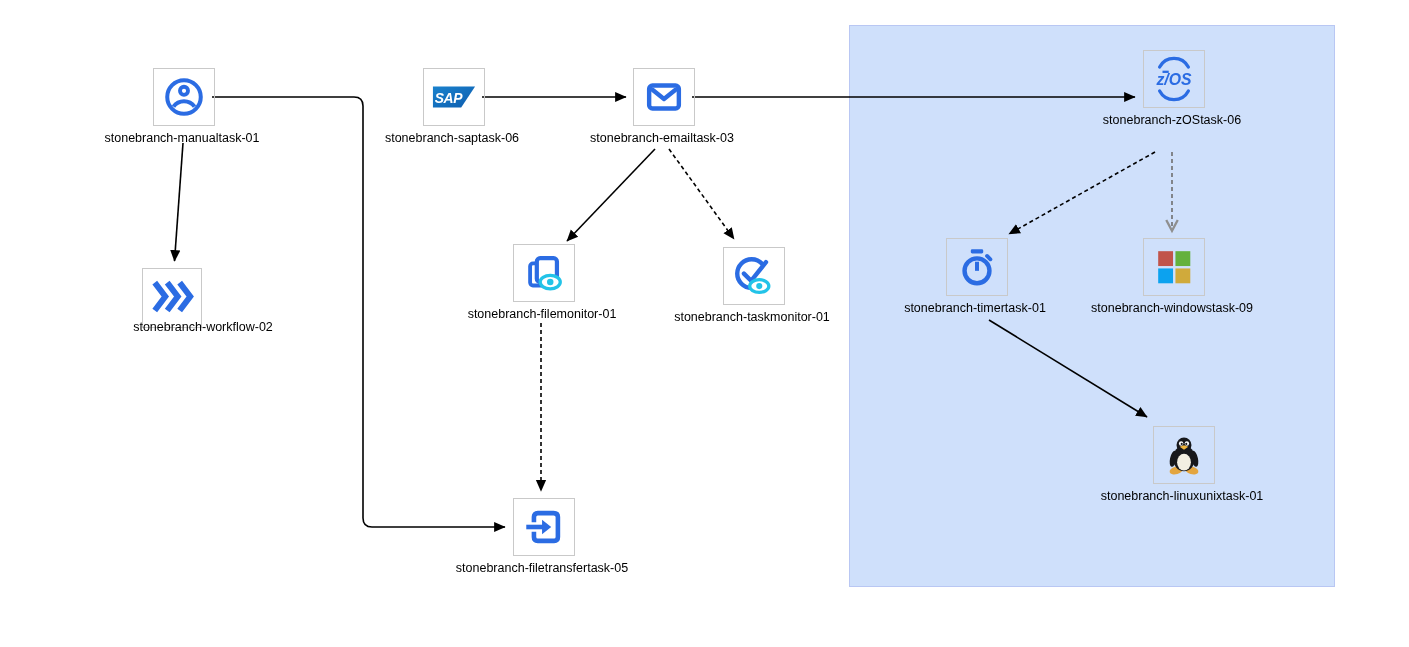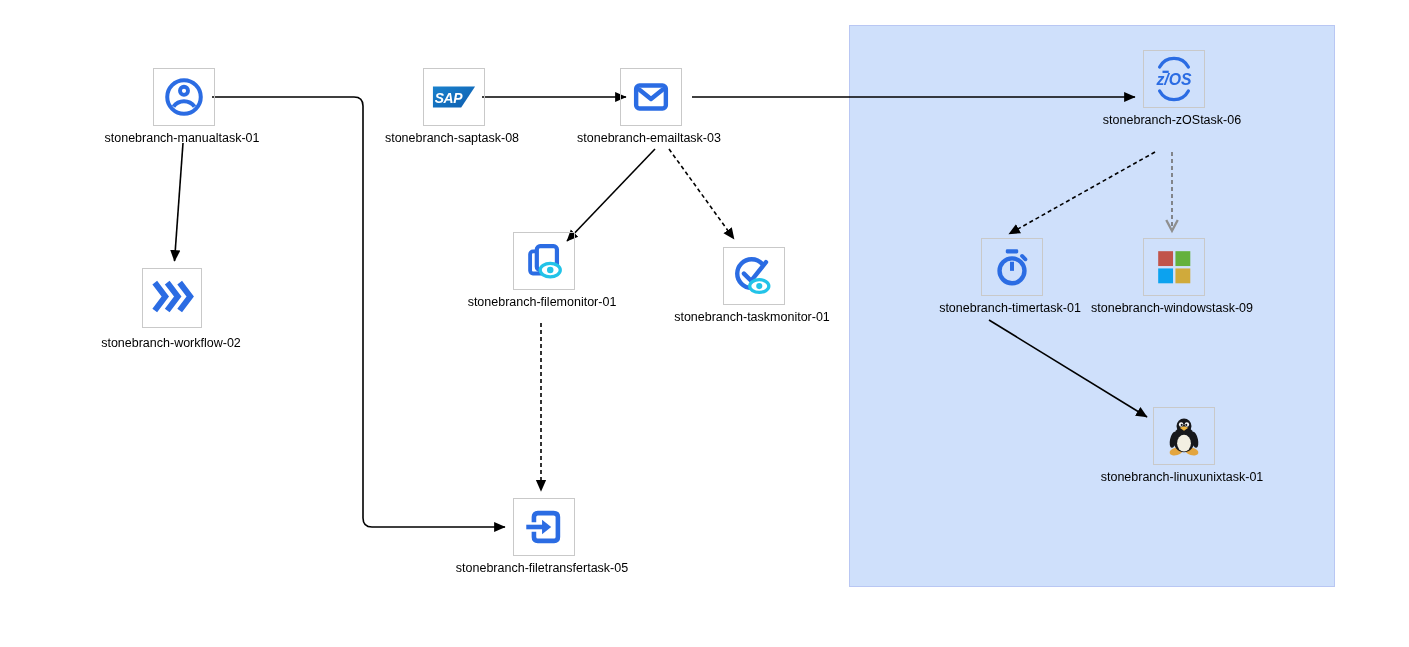--- a/index.html
+++ b/index.html
@@ -18,29 +18,29 @@
     background:transparent; display:flex; align-items:center; justify-content:center;
   }
   .node-box svg { display:block; }
   .node-label {
     position:absolute; top:63px; left:50%; transform:translateX(-50%);
     white-space:nowrap; font-size:12.5px; color:#000000; text-align:center;
   }
   
   #n-manualtask       { left:153px; top:68px; }
   #n-saptask          { left:423px; top:68px; }
-  #n-emailtask        { left:620px; top:68px; }
+  #n-emailtask        { left:633px; top:68px; }
   #n-zostask          { left:1143px; top:50px; }
   #n-workflow         { left:142px; top:268px; }
-  #n-filemonitor      { left:513px; top:232px; }
+  #n-filemonitor      { left:513px; top:244px; }
   #n-taskmonitor      { left:723px; top:247px; }
-  #n-timertask        { left:981px; top:238px; }
+  #n-timertask        { left:946px; top:238px; }
   #n-windowstask      { left:1143px; top:238px; }
   #n-filetransfertask { left:513px; top:498px; }
-  #n-linuxunixtask    { left:1153px; top:407px; }
+  #n-linuxunixtask    { left:1153px; top:426px; }
 
   .edge { fill:none; stroke:#000000; stroke-width:1.6; }
   .edge.dashed { stroke-dasharray:4 3; }
   .edge.gray { stroke:#6e6e6e; }
 </style>
 </head>
 <body>
 
 <div id="canvas">
 
@@ -84,21 +84,21 @@
         <defs>
           <linearGradient id="sapg" x1="0" y1="0" x2="1" y2="1">
             <stop offset="0" stop-color="#1a82cd"></stop>
             <stop offset="1" stop-color="#0d5cae"></stop>
           </linearGradient>
         </defs>
         <polygon points="2,13 46,13 31.5,35 2,35" fill="url(#sapg)"></polygon>
         <text x="4" y="30.5" font-size="14.5" font-weight="bold" font-style="italic" fill="#ffffff" font-family="Liberation Sans, sans-serif" letter-spacing="-0.5">SAP</text>
       </svg>
     </div>
-    <div class="node-label">stonebranch-saptask-08</div>
+    <div class="node-label">stonebranch-saptask-06</div>
   </div>
 
   <div class="node" id="n-emailtask">
     <div class="node-box">
       <svg width="46" height="46" viewBox="0 0 48 48">
         <rect x="8.5" y="12" width="31" height="24" rx="3.5" fill="#ffffff" stroke="#2b6ce3" stroke-width="4.6"></rect>
         <path d="M 12 16.5 L 24 26 L 36 16.5" fill="none" stroke="#2b6ce3" stroke-width="4.6" stroke-linecap="round" stroke-linejoin="round"></path>
       </svg>
     </div>
     <div class="node-label">stonebranch-emailtask-03</div>
@@ -117,21 +117,21 @@
   </div>
 
   <div class="node" id="n-workflow">
     <div class="node-box" style="width:60px;height:60px;">
       <svg width="46" height="46" viewBox="0 0 48 48">
         <path d="M 6 8 L 17 22.5 L 6 37" fill="none" stroke="#2b6ce3" stroke-width="6.2"></path>
         <path d="M 19 8 L 30 22.5 L 19 37" fill="none" stroke="#2b6ce3" stroke-width="6.2"></path>
         <path d="M 32 8 L 43 22.5 L 32 37" fill="none" stroke="#2b6ce3" stroke-width="6.2"></path>
       </svg>
     </div>
-    <div class="node-label" style="top:68px;">stonebranch-workflow-02</div>
+    <div class="node-label" style="top:52px;margin-left:32px;">stonebranch-workflow-02</div>
   </div>
 
   <div class="node" id="n-filemonitor">
     <div class="node-box">
       <svg width="46" height="46" viewBox="0 0 48 48">
         <rect x="9.5" y="14" width="19" height="23" rx="3" fill="none" stroke="#2b6ce3" stroke-width="4"></rect>
         <rect x="16.5" y="8.5" width="21" height="25" rx="3.5" fill="#ffffff" stroke="#2b6ce3" stroke-width="4.4"></rect>
         <ellipse cx="30.5" cy="33.5" rx="10.5" ry="7" fill="#ffffff" stroke="#22c3e8" stroke-width="3.4"></ellipse>
         <circle cx="30.5" cy="33.5" r="3.4" fill="#22c3e8"></circle>
       </svg>

